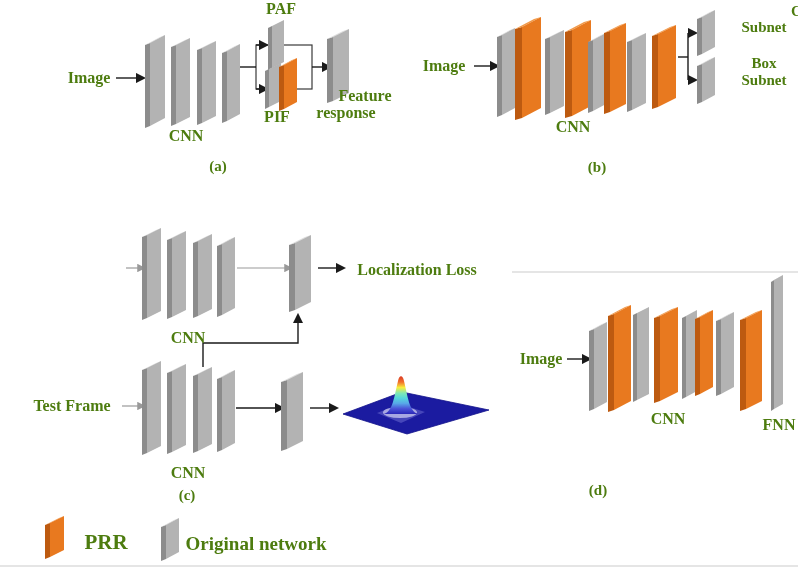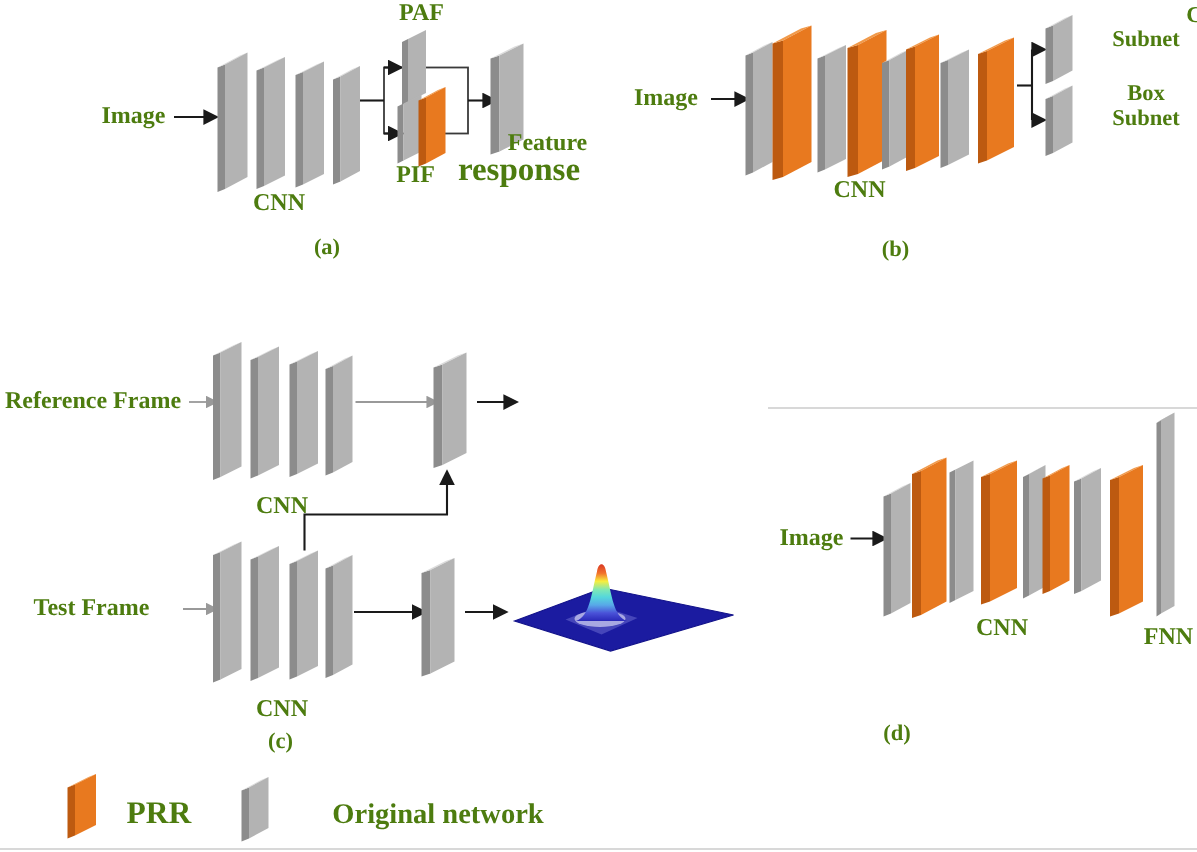--- a/index.html
+++ b/index.html
@@ -264,35 +264,35 @@
       <ellipse cx="57" cy="40.5" rx="17" ry="5.5" fill="#c0c0ec" opacity="0.8"></ellipse>
       <path d="M 41,42 C 50,39 51,25 55,9 C 56,2.5 60,2.5 61,9 C 65,25 66,39 75,42 Z" fill="url(#jet)"></path>
     </g>
   </svg>
 
   <div id="label-layer">
       <div class="lbl" style="left: 89px; top: 78px; font-size: 16px;">Image</div>
       <div class="lbl" style="left: 281px; top: 9px; font-size: 16px;">PAF</div>
       <div class="lbl" style="left: 277px; top: 117px; font-size: 16px;">PIF</div>
       <div class="lbl" style="left: 346px; top: 96px; font-size: 16px; margin-left: 19px;">Feature</div>
-      <div class="lbl" style="left: 346px; top: 113px; font-size: 22px;">response</div>
+      <div class="lbl" style="left: 346px; top: 113px; font-size: 16px;">response</div>
       <div class="lbl" style="left: 186px; top: 136px; font-size: 16px;">CNN</div>
       <div class="lbl" style="left: 218px; top: 166px; font-size: 15px;">(a)</div>
       <div class="lbl" style="left: 444px; top: 66px; font-size: 16px;">Image</div>
       <div class="lbl" style="left: 808px; top: 11px; font-size: 15px;">Class</div>
       <div class="lbl" style="left: 764px; top: 27px; font-size: 15px;">Subnet</div>
       <div class="lbl" style="left: 764px; top: 63px; font-size: 15px;">Box</div>
       <div class="lbl" style="left: 764px; top: 80px; font-size: 15px;">Subnet</div>
       <div class="lbl" style="left: 573px; top: 127px; font-size: 16px;">CNN</div>
       <div class="lbl" style="left: 597px; top: 167px; font-size: 15px;">(b)</div>
-      <div class="lbl" style="left: 62px; top: 268px; font-size: 16px;">Reference Frame</div>
+      <div class="lbl" style="left: 417px; top: 270px; font-size: 16px;">Localization Loss</div>
       <div class="lbl" style="left: 188px; top: 338px; font-size: 16px;">CNN</div>
-      <div class="lbl" style="left: 61px; top: 406px; font-size: 16px;">Test Frame</div>
+      <div class="lbl" style="left: 72px; top: 406px; font-size: 16px;">Test Frame</div>
       <div class="lbl" style="left: 188px; top: 473px; font-size: 16px;">CNN</div>
       <div class="lbl" style="left: 187px; top: 495px; font-size: 15px;">(c)</div>
       <div class="lbl" style="left: 541px; top: 359px; font-size: 16px;">Image</div>
       <div class="lbl" style="left: 668px; top: 419px; font-size: 16px;">CNN</div>
       <div class="lbl" style="left: 779px; top: 425px; font-size: 16px;">FNN</div>
       <div class="lbl" style="left: 598px; top: 490px; font-size: 15px;">(d)</div>
       <div class="lbl" style="left: 106px; top: 542px; font-size: 21px; text-align: right;">PRR</div>
-      <div class="lbl" style="left: 256px; top: 543px; font-size: 19px; margin-left: 36px;">Original network</div>
+      <div class="lbl" style="left: 256px; top: 543px; font-size: 19px;">Original network</div>
     </div>
 </div>
 
 </body></html>

